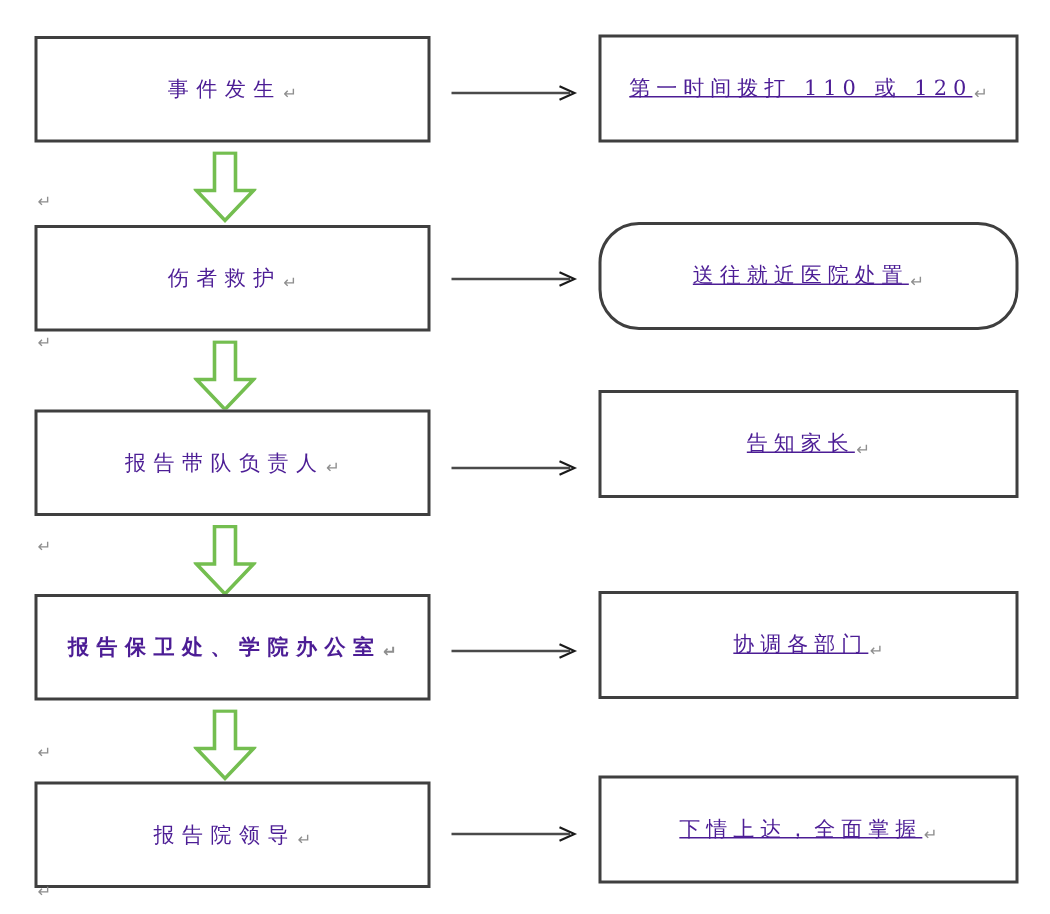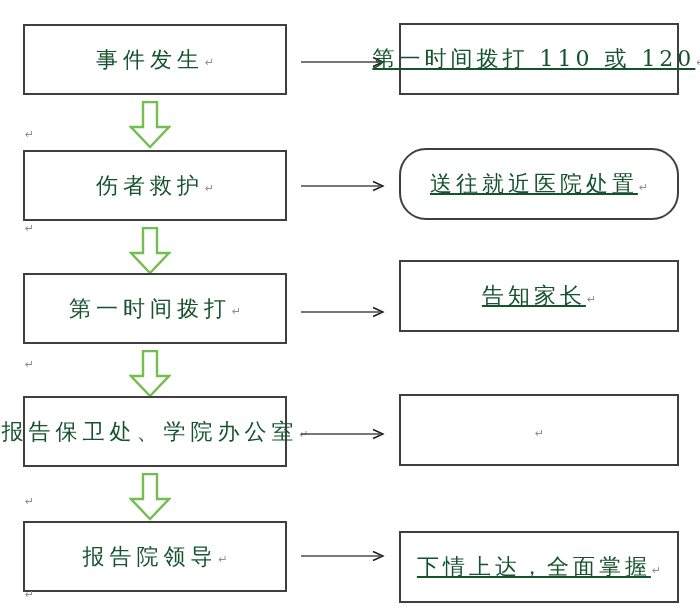--- a/index.html
+++ b/index.html
@@ -16,23 +16,23 @@
     border: 2px solid #3f3f3f;
     background: #ffffff;
     display: flex;
     align-items: center;
     justify-content: center;
     box-sizing: border-box;
   }
   .box.left  { left: 23px;  width: 264px; height: 71px; }
   .box.right { left: 399px; width: 280px; height: 72px; }
   .box .txt {
-    font-size: 22px;
+    font-size: 14px;
     letter-spacing: 5px;
-    color: #14532d;
+    color: #4c1d95;
     white-space: nowrap;
   }
   .box.right .txt { letter-spacing: 4px; text-decoration: underline; }
   .pmark {
     font-family: "DejaVu Sans", sans-serif;
     font-size: 11px;
     color: #8f8f8f;
     line-height: 1;
   }
   .box .pmark { margin-left: 1px; position: relative; top: 3px; }
@@ -73,61 +73,62 @@
   <div class="box right" style="top:148px;border-radius:27px;">
     <span class="txt">送往就近医院处置</span>
       <span class="pmark">↵</span>
   </div>
 
   <svg class="varrow" style="top:227px;" viewBox="0 0 42 48">
     <path d="M14 1 H28 V26 H40 L21 46 L2 26 H14 Z" fill="#ffffff" stroke="#74be50" stroke-width="2.4" stroke-linejoin="miter"></path>
   </svg>
 
   <div class="box left" style="top:273px;">
-    <span class="txt">第一时间拨打</span>
+    <span class="txt">报告带队负责人</span>
       <span class="pmark">↵</span>
   </div>
   <svg class="harrow" style="top:306px;" viewBox="0 0 88 12">
     <line x1="1" y1="6" x2="80" y2="6" stroke="#4a4a4a" stroke-width="1.6"></line>
     <path d="M73 1.5 L83 6 L73 10.5" fill="none" stroke="#1a1a1a" stroke-width="1.4"></path>
   </svg>
   <div class="box right" style="top:260px;">
     <span class="txt">告知家长</span>
       <span class="pmark">↵</span>
   </div>
 
   <svg class="varrow" style="top:350px;" viewBox="0 0 42 48">
     <path d="M14 1 H28 V26 H40 L21 46 L2 26 H14 Z" fill="#ffffff" stroke="#74be50" stroke-width="2.4" stroke-linejoin="miter"></path>
   </svg>
 
-  <div class="box left" style="top:396px;">
+  <div class="box left" style="top:396px;font-weight:bold;">
     <span class="txt">报告保卫处、学院办公室</span>
       <span class="pmark">↵</span>
   </div>
   <svg class="harrow" style="top:428px;" viewBox="0 0 88 12">
     <line x1="1" y1="6" x2="80" y2="6" stroke="#4a4a4a" stroke-width="1.6"></line>
     <path d="M73 1.5 L83 6 L73 10.5" fill="none" stroke="#1a1a1a" stroke-width="1.4"></path>
   </svg>
   <div class="box right" style="top:394px;">
+    <span class="txt">协调各部门</span>
       <span class="pmark">↵</span>
   </div>
 
   <svg class="varrow" style="top:473px;" viewBox="0 0 42 48">
     <path d="M14 1 H28 V26 H40 L21 46 L2 26 H14 Z" fill="#ffffff" stroke="#74be50" stroke-width="2.4" stroke-linejoin="miter"></path>
   </svg>
 
   <div class="box left" style="top:521px;">
     <span class="txt">报告院领导</span>
       <span class="pmark">↵</span>
   </div>
   <svg class="harrow" style="top:550px;" viewBox="0 0 88 12">
     <line x1="1" y1="6" x2="80" y2="6" stroke="#4a4a4a" stroke-width="1.6"></line>
     <path d="M73 1.5 L83 6 L73 10.5" fill="none" stroke="#1a1a1a" stroke-width="1.4"></path>
   </svg>
-  <div class="box right" style="top:531px;">
+  <div class="box right" style="top:517px;">
     <span class="txt">下情上达，全面掌握</span>
       <span class="pmark">↵</span>
   </div>
 
   <span class="pmark margin" style="top:129px;">↵</span>
   <span class="pmark margin" style="top:223px;">↵</span>
   <span class="pmark margin" style="top:359px;">↵</span>
   <span class="pmark margin" style="top:496px;">↵</span>
   <span class="pmark margin" style="top:589px;">↵</span>
 

